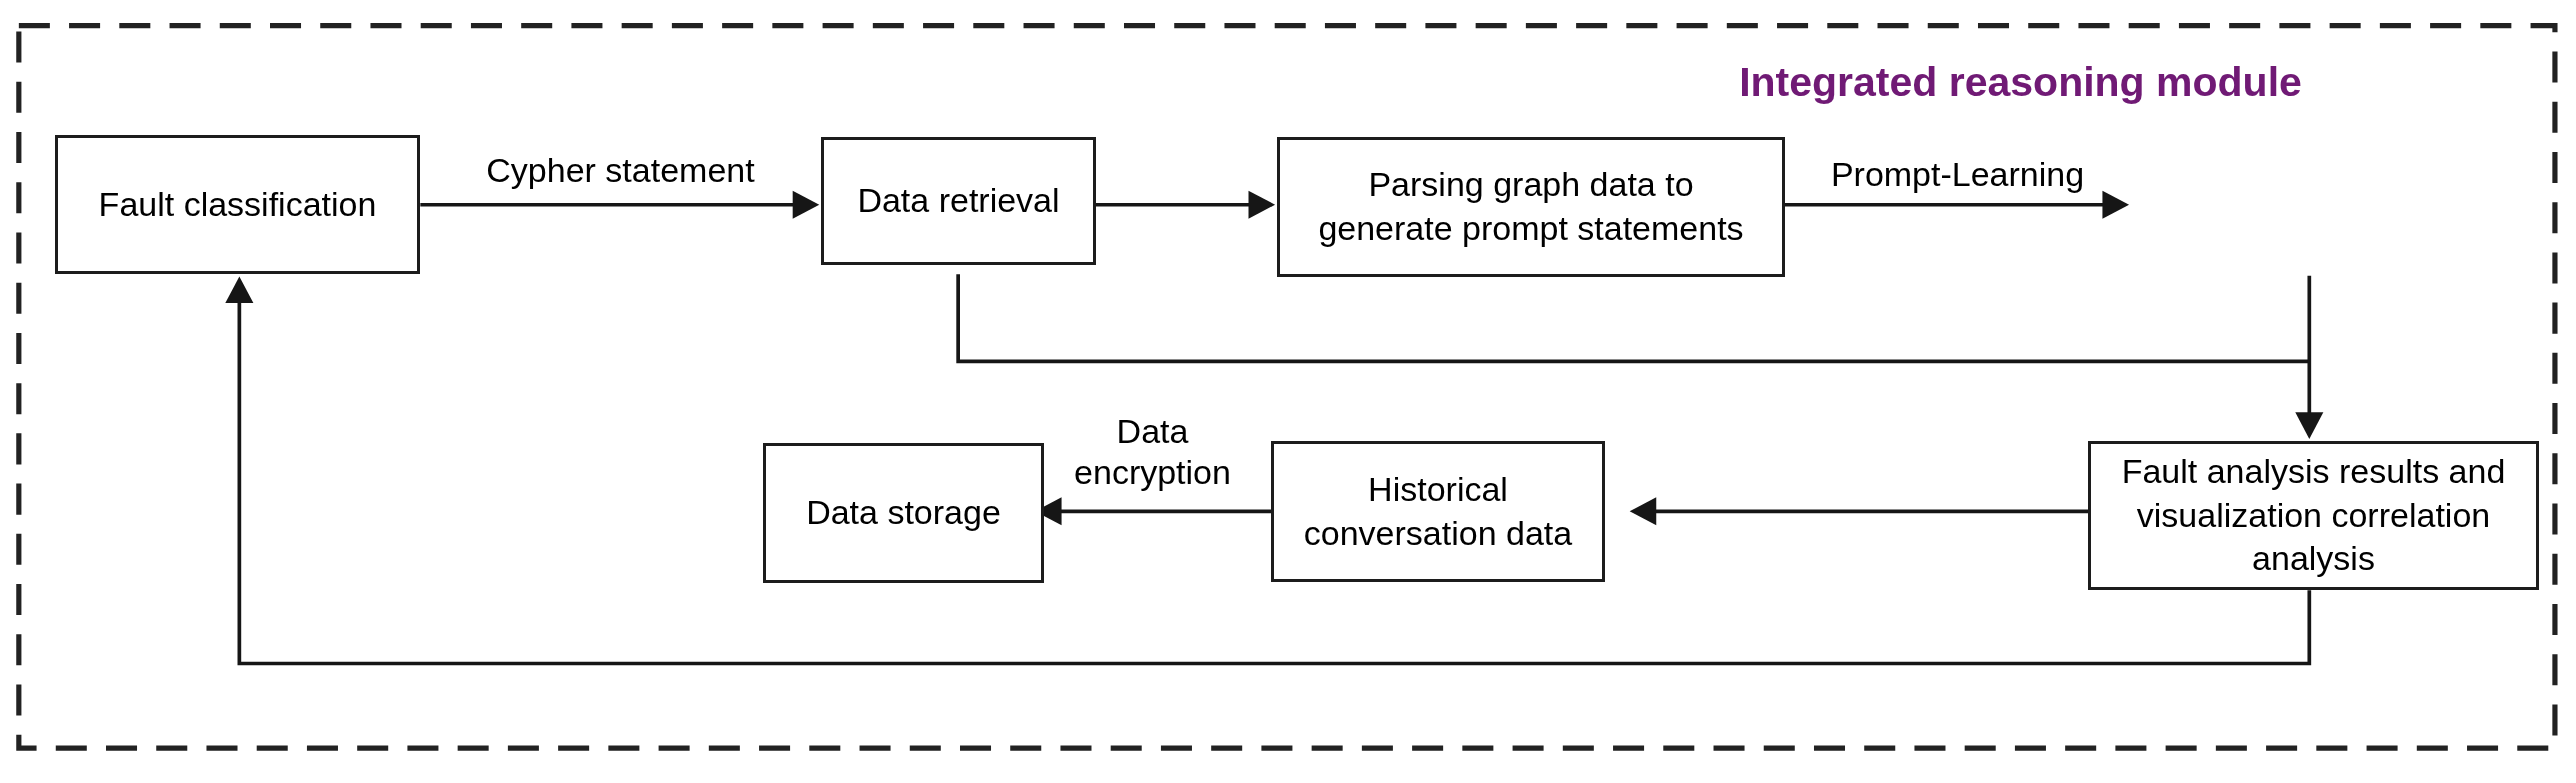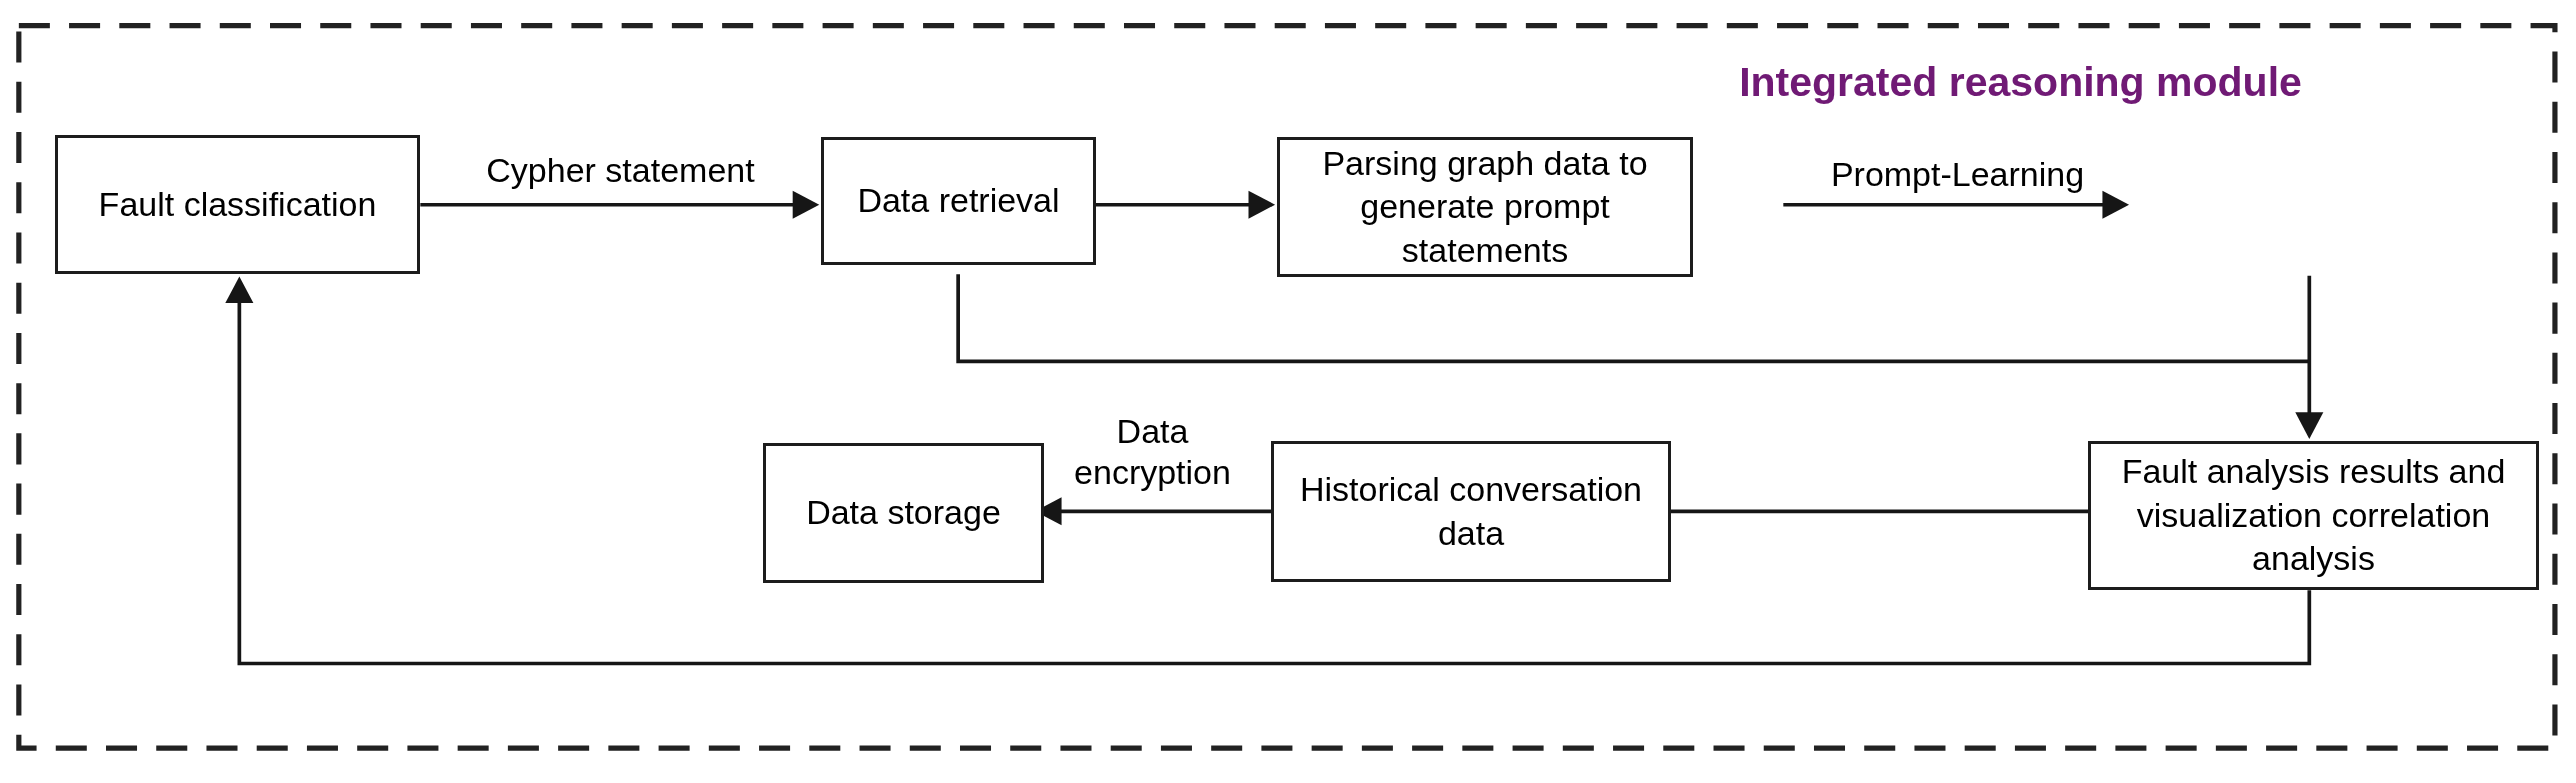--- a/index.html
+++ b/index.html
@@ -44,24 +44,24 @@
     width: 613px;
     text-align: center;
     font-size: 41px;
     font-weight: bold;
     color: #701a75;
     white-space: nowrap;
   }
   
   #n-fault-classification { left: 55px;   top: 135px; width: 365px; height: 139px; }
   #n-data-retrieval       { left: 821px; top: 137px; width: 275px; height: 128px; text-align: center; }
-  #n-parsing-graph        { left: 1277px; top: 137px; width: 416px; height: 140px; padding: 0 26.6px; }
+  #n-parsing-graph        { left: 1277px; top: 137px; width: 508px; height: 140px; padding: 0 26.6px; }
   #n-data-parsing-model   { left: 2131px; top: 137px; width: 352px; height: 140px; padding: 0 7.4px; }
   #n-data-storage         { left: 763px; top: 443px; width: 281px; height: 140px; }
-  #n-historical-conv      { left: 1271px; top: 441px; width: 400px; height: 141px; padding: 0 10px; }
+  #n-historical-conv      { left: 1271px; top: 441px; width: 334px; height: 141px; padding: 0 10px; }
   #n-fault-analysis       { left: 2088px; top: 441px; width: 451px; height: 149px; padding: 0 10.3px; }
   
   #l-cypher    { left: 473px;  top: 150px; width: 295px; white-space: nowrap; }
   #l-prompt    { left: 1810px; top: 154px; width: 295px; white-space: nowrap; }
   #l-encrypt   { left: 1053px; top: 411px; width: 199px; }
 </style>
 </head>
 <body>
 
 <div class="stage">

